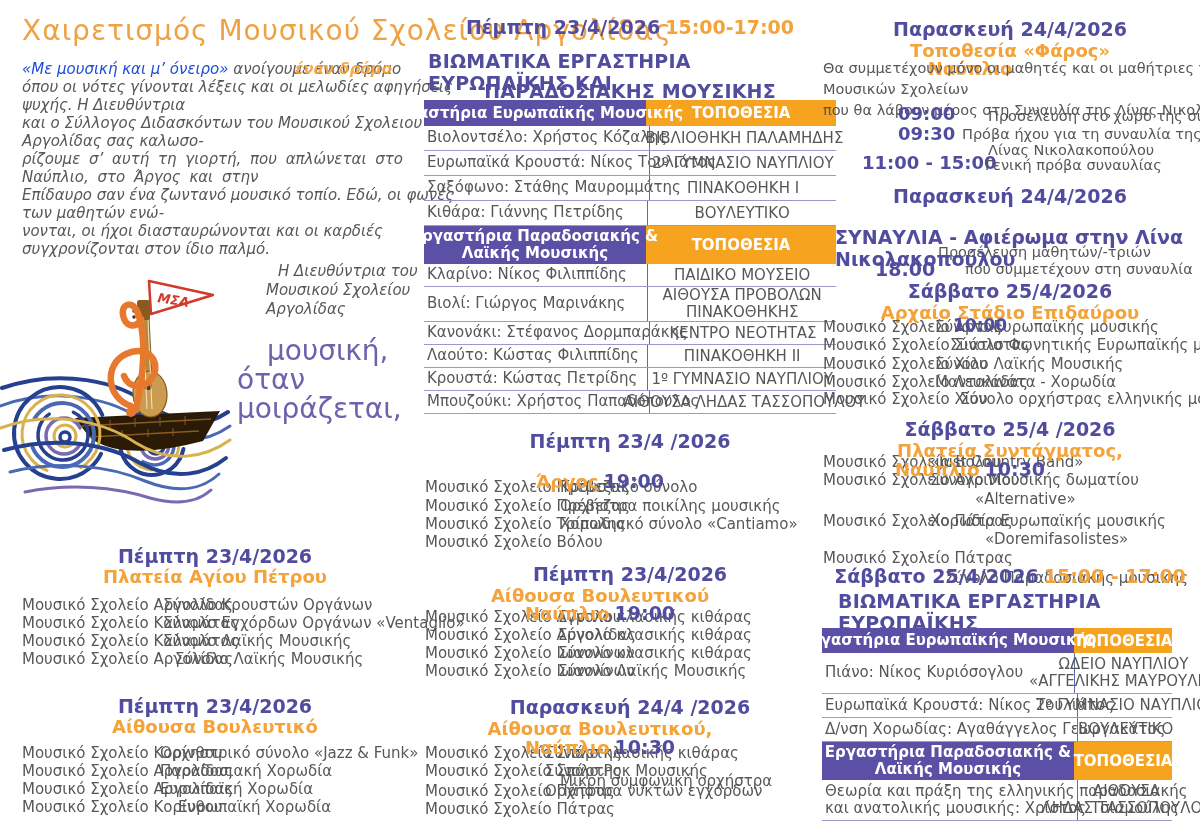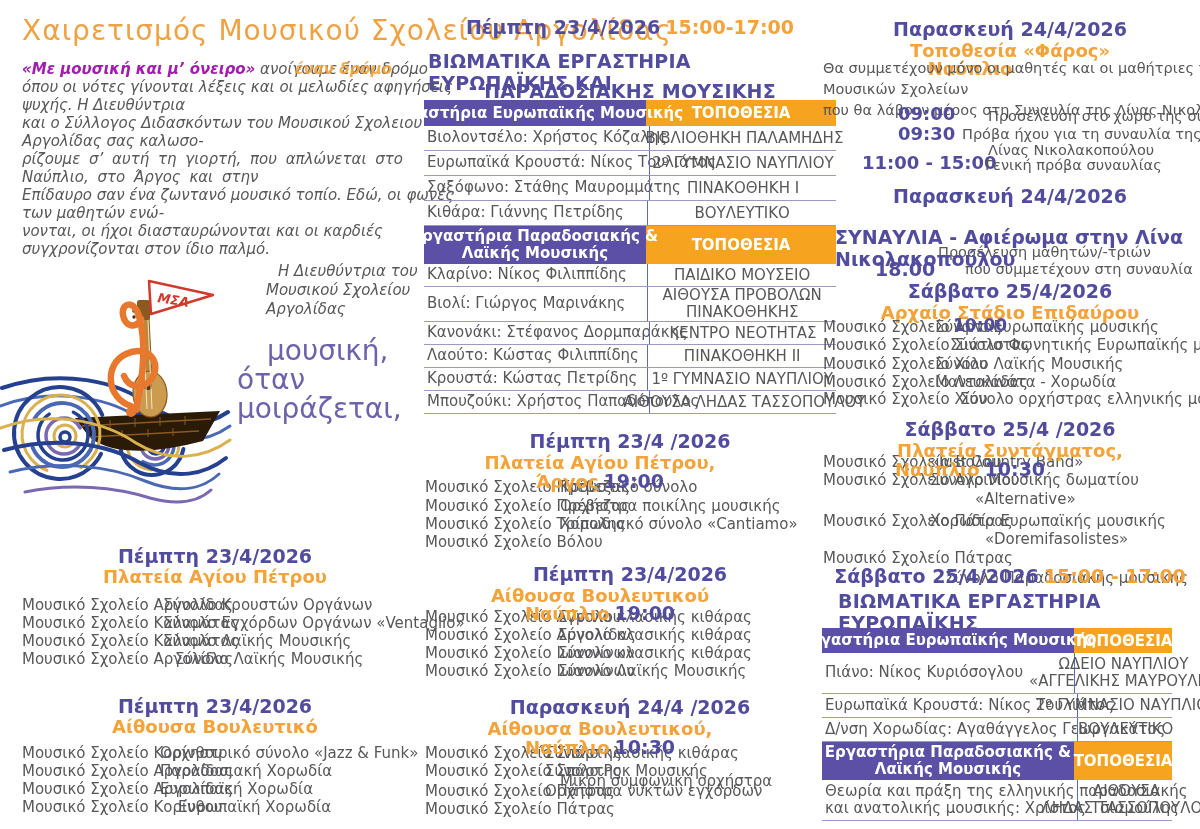--- a/index.html
+++ b/index.html
@@ -11,21 +11,21 @@
     --purple:#524c9e; --orange:#f3a33a; --gray:#57575a;
     --th-purple:#5b50a5; --th-orange:#f6a41f;
     --line:#9a99c7; --divider:#5b6db0; --red:#cf3a2b; --title:#efa243;
   }
   .main-title{font-size:28px;letter-spacing:1px;color:var(--title);white-space:nowrap;}
   .date{font-weight:bold;color:var(--purple);font-size:19px;}
   .venue{font-weight:bold;color:var(--orange);font-size:18px;}
   .dline{position:absolute;text-align:center;white-space:nowrap;}
   .sch,.ens{position:absolute;white-space:nowrap;font-size:15px;color:var(--gray);}
   .intro{font-style:italic;font-size:15px;line-height:18px;color:var(--gray);}
-  .intro .lead{font-weight:bold;color:#a21caf;}
+  .intro .lead{font-weight:normal;color:#1d4ed8;}
   .ws{word-spacing:4px;}
   .overlay-orange{position:absolute;font-style:italic;font-weight:bold;font-size:15px;color:var(--orange);white-space:nowrap;opacity:.9;}
   .sig{position:absolute;font-style:italic;font-size:15px;line-height:19px;color:var(--gray);}
   .motto{position:absolute;font-size:28px;line-height:29px;color:#6c63ac;}
   .wtitle{position:absolute;font-weight:bold;color:var(--purple);font-size:19px;letter-spacing:.2px;white-space:nowrap;}
   .ptable{position:absolute;font-size:15px;color:var(--gray);}
   .ptable .hd{display:flex;}
   .ptable .h1{background:var(--th-purple);color:#fff;font-weight:bold;font-size:15px;
       display:flex;align-items:center;justify-content:center;text-align:center;line-height:1.12;white-space:pre;}
   .ptable .h1 span{position:relative;z-index:2;white-space:pre;}
@@ -221,21 +221,20 @@
   </div>
 
   <span class="sch" style="left:425px;top:478px">Μουσικό Σχολείο Πρέβεζας</span>
   <span class="ens" style="left:560px;top:478px">Κρουστικό σύνολο</span>
   <span class="sch" style="left:425px;top:497px">Μουσικό Σχολείο Πρέβεζας</span>
   <span class="ens" style="left:560px;top:497px">Ορχήστρα ποικίλης μουσικής</span>
   <span class="sch" style="left:425px;top:515px">Μουσικό Σχολείο Τρίπολης</span>
   <span class="ens" style="left:560px;top:515px">Χορωδιακό σύνολο «Cantiamo»</span>
   <span class="sch" style="left:425px;top:533px">Μουσικό Σχολείο Βόλου</span>
   <div class="dline date" style="left:420px;top:430px;width:420px">Πέμπτη 23/4 /2026</div>
-  <div class="dline venue" style="left:390px;top:452px;width:420px">Πλατεία Αγίου Πέτρου,</div>
   <div class="dline" style="left:390px;top:470px;width:420px">
     <span class="venue">Άργος</span>
     <span class="date">19:00</span>
   </div>
 
   <span class="sch" style="left:425px;top:608px">Μουσικό Σχολείο Αγρινίου</span>
   <span class="ens" style="left:558px;top:608px">Σύνολο κλασικής κιθάρας</span>
   <span class="sch" style="left:425px;top:626px">Μουσικό Σχολείο Αργολίδας</span>
   <span class="ens" style="left:558px;top:626px">Σύνολο κλασικής κιθάρας</span>
   <span class="sch" style="left:425px;top:644px">Μουσικό Σχολείο Ιωαννίνων</span>

